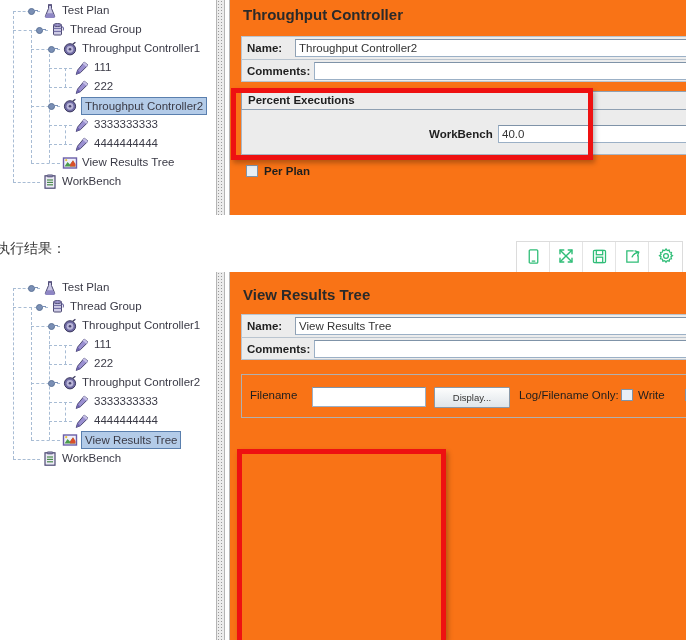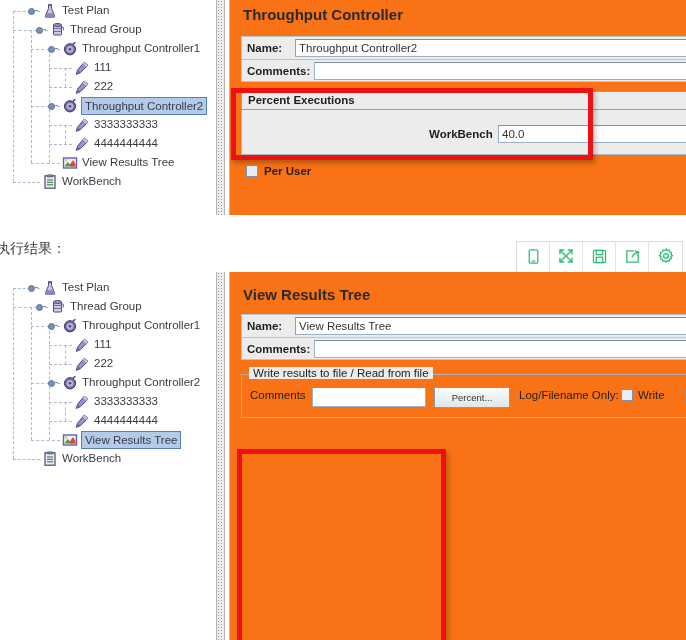--- a/index.html
+++ b/index.html
@@ -239,21 +239,21 @@
     </div>
 
     <div class="groupbox" style="left:11px;top:91px;width:460px;height:64px;">
       <div class="gtitle">Percent Executions</div>
       <span class="flabel" style="position:absolute;left:187px;top:36px;">WorkBench</span>
       <input class="tfield" style="position: absolute; left: 256px; top: 33px; width: 200px;" value="40.0">
     </div>
 
     <div class="row" style="left:16px;top:165px;">
       <span class="cbox"></span>
-      <span class="flabel" style="margin-left:6px;">Per User</span>
+      <span class="flabel" style="margin-left:6px;">Per Plan</span>
     </div>
   </div>
 
   <div class="redrect" style="left:231px;top:88px;width:362px;height:72px;"></div>
 
   <div class="cn-text" style="left:-4px;top:240px;">执行结果：</div>
 
   <div class="toolbar" style="left:516px;top:241px;">
     <div class="tbtn">
       <span>
@@ -421,24 +421,23 @@
     <div style="position:absolute;left:11px;top:42px;width:460px;height:23px;background:#ececec;border:1px solid #b9c4cf;border-bottom:none;">
       <span class="flabel" style="position:absolute;left:5px;top:5px;">Name:</span>
       <input class="tfield" style="position: absolute; left: 53px; top: 2px; width: 405px; border-left: 1px solid rgb(143, 160, 178);" value="View Results Tree">
     </div>
     <div style="position:absolute;left:11px;top:65px;width:460px;height:23px;background:#ececec;border:1px solid #b9c4cf;">
       <span class="flabel" style="position:absolute;left:5px;top:5px;">Comments:</span>
       <input class="tfield" style="position: absolute; left: 72px; top: 2px; width: 386px;" value="">
     </div>
 
     <div class="titled-border" style="left:11px;top:102px;width:460px;height:44px;">
-      <span class="tb-cap">Write results to file / Read from file</span>
-      <span style="position:absolute;left:8px;top:14px;font-size:11.5px;color:#1e1e1e;">Comments</span>
+      <span style="position:absolute;left:8px;top:14px;font-size:11.5px;color:#1e1e1e;">Filename</span>
       <input class="tfield" style="position: absolute; left: 70px; top: 12px; width: 114px; height: 20px;" value="">
-      <button class="btn" style="position:absolute;left:192px;top:12px;width:76px;height:21px;">Percent...</button>
+      <button class="btn" style="position:absolute;left:192px;top:12px;width:76px;height:21px;">Display...</button>
       <span style="position:absolute;left:277px;top:14px;font-size:11.5px;color:#1e1e1e;">Log/Filename Only:</span>
       <span class="cbox" style="position:absolute;left:379px;top:14px;"></span>
       <span style="position:absolute;left:396px;top:14px;font-size:11.5px;color:#1e1e1e;">Write</span>
       <span class="cbox" style="position:absolute;left:443px;top:14px;"></span>
     </div>
 
   </div>
 
   <div class="redrect" style="left:237px;top:449px;width:209px;height:191px;border-bottom:none;"></div>
 

